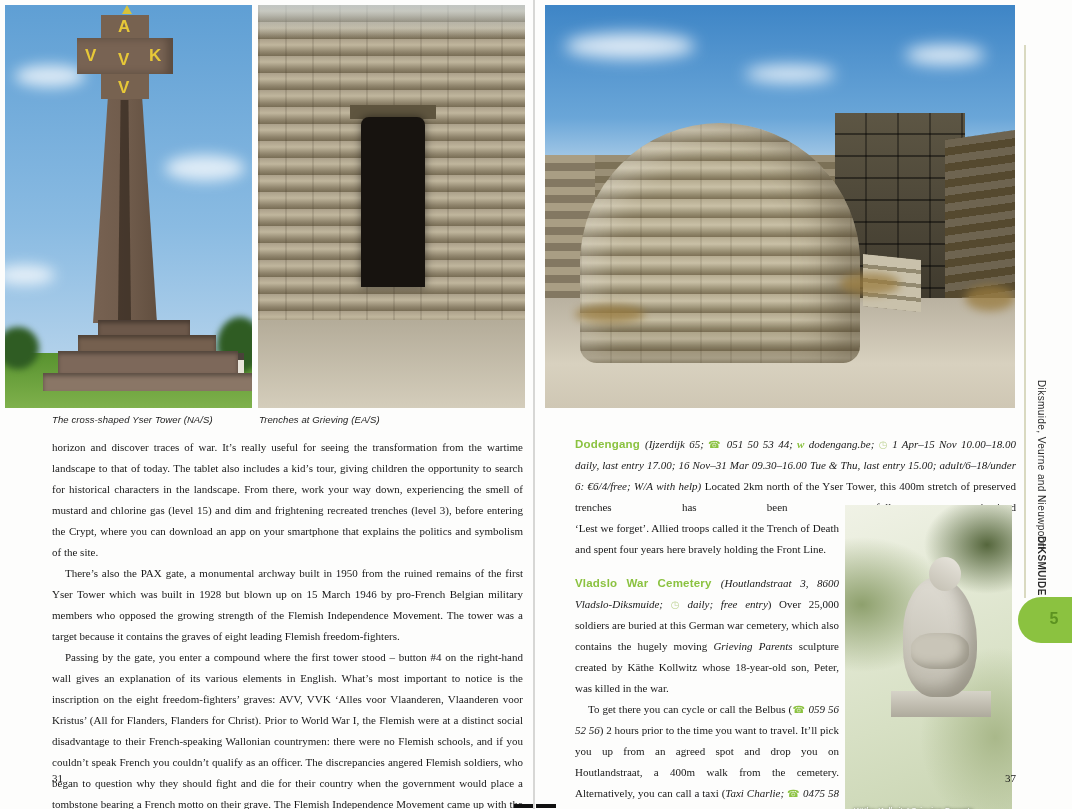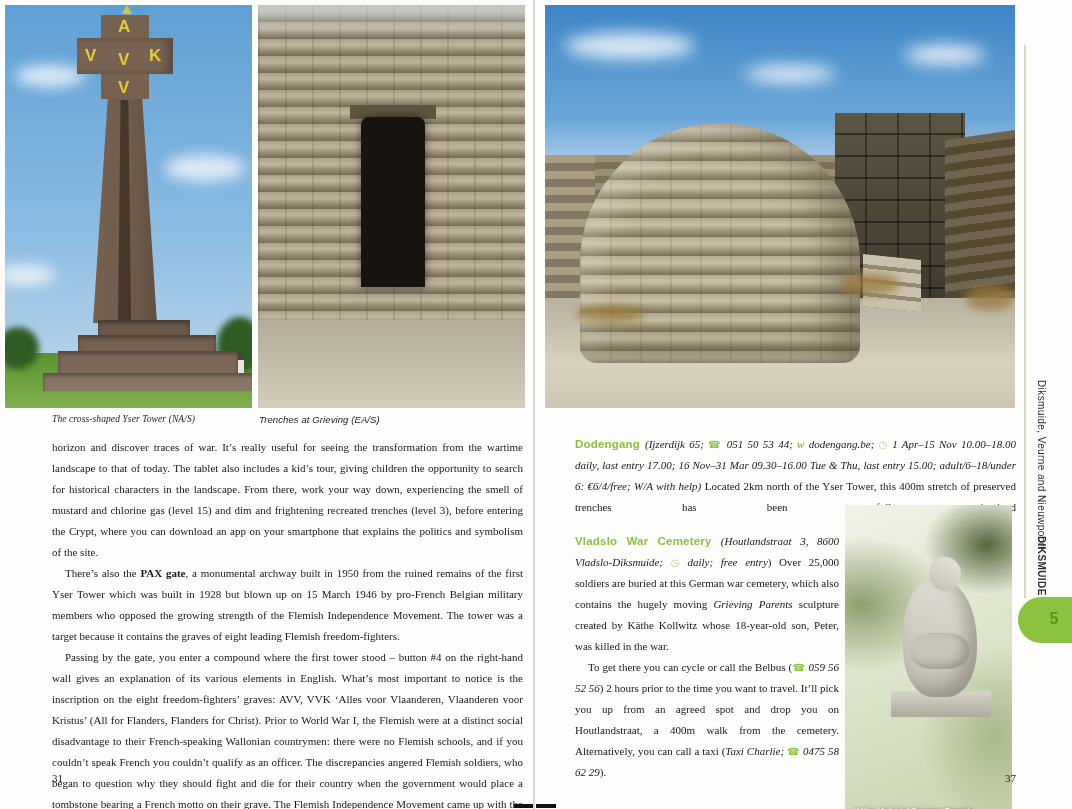--- a/index.html
+++ b/index.html
@@ -67,21 +67,21 @@
 
   
   .bodycol{ position:absolute; font-size:11px; line-height:21px; text-align:justify; color:#181818; }
   #left-text{ left:52px; top:437px; width:471px; }
   .indent{ text-indent:13px; }
   #right-col{ left:575px; top:434px; width:441px; }
   #right-narrow{ width:264px; }
   .justify-last{ text-align-last:justify; }
   .sec-gap{ margin-top:13px; }
 
-  .rich-b{ font-weight:bold; }
+  .rich-b{ font-weight:normal; }
   .rich-i{ font-style:italic; }
   .rich-g{ color:var(--green); font-weight:bold; font-family:"Liberation Sans",sans-serif; font-size:11.5px; letter-spacing:.2px; }
   .rich-w{ color:var(--green); font-weight:bold; font-style:italic; }
   .rich-ph{ color:var(--green); font-family:"DejaVu Sans",sans-serif; font-size:10px; }
   .rich-clk{ color:#c3d69b; font-family:"DejaVu Sans",sans-serif; font-size:10px; }
 
   
   #photo-sculpture{ left:845px; top:505px; width:167px; height:332px;
     background:
       radial-gradient(90px 70px at 85% 12%, #55663c 0%, rgba(85,102,60,0) 70%),
@@ -130,21 +130,21 @@
     <span class="cross-letter" style="left:113px;top:13px;">A</span>
     <span class="cross-letter" style="left:80px;top:42px;">V</span>
     <span class="cross-letter" style="left:113px;top:46px;">V</span>
     <span class="cross-letter" style="left:144px;top:42px;">K</span>
     <span class="cross-letter" style="left:113px;top:74px;">V</span>
     <div class="base-step" style="left:93px;top:315px;width:92px;height:15px;"></div>
     <div class="base-step" style="left:73px;top:330px;width:138px;height:16px;background:#75604f;"></div>
     <div class="base-step" style="left:53px;top:346px;width:180px;height:22px;background:#7d685a;"></div>
     <div class="base-step" style="left:38px;top:368px;width:212px;height:18px;background:#8a7666;"></div>
   </div>
-  <div class="caption" style="left:52px;top:414px;font-family:Liberation Serif, serif;">The cross-shaped Yser Tower (NA/S)</div>
+  <div class="caption" style="left:52px;top:414px;">The cross-shaped Yser Tower (NA/S)</div>
 
   <div class="photo" id="photo-trench">
     <div class="p2-skyhint"></div>
     <div class="p2-lintel"></div>
     <div class="p2-door"></div>
     <div class="p2-floor"></div>
   </div>
   <div class="caption" style="left:259px;top:414px;">Trenches at Grieving (EA/S)</div>
 
   <div class="bodycol" id="left-text">
@@ -167,20 +167,21 @@
     <div class="p3-dome"></div>
     <div class="p3-steps"></div>
     <div class="p3-grasstuft" style="left:295px;top:268px;width:60px;height:22px;"></div>
     <div class="p3-grasstuft" style="left:420px;top:280px;width:50px;height:26px;"></div>
     <div class="p3-grasstuft" style="left:30px;top:300px;width:70px;height:18px;"></div>
   </div>
 
   <div class="bodycol" id="right-col">
     <p class="justify-last"><span class="rich-g">Dodengang </span><span class="rich-i">(Ijzerdijk 65; </span><span class="rich-ph">☎ </span><span class="rich-i">051 50 53 44; </span><span class="rich-w">w </span><span class="rich-i">dodengang.be; </span><span class="rich-clk">◷ </span><span class="rich-i">1 Apr–15 Nov 10.00–18.00 daily, last entry 17.00; 16 Nov–31 Mar 09.30–16.00 Tue &amp; Thu, last entry 15.00; adult/6–18/under 6: €6/4/free; W/A with help) </span><span>Located 2km north of the Yser Tower, this 400m stretch of preserved trenches has been carefully maintained</span></p>
     <div id="right-narrow" class="bodycol" style="position:static;">
+      <p>‘Lest we forget’. Allied troops called it the Trench of Death and spent four years here bravely holding the Front Line.</p>
       <p class="sec-gap"><span class="rich-g">Vladslo War Cemetery </span><span class="rich-i">(Houtlandstraat 3, 8600 Vladslo-Diksmuide; </span><span class="rich-clk">◷ </span><span class="rich-i">daily; free entry</span><span>) Over 25,000 soldiers are buried at this German war cemetery, which also contains the hugely moving </span><span class="rich-i">Grieving Parents </span><span>sculpture created by Käthe Kollwitz whose 18-year-old son, Peter, was killed in the war.</span></p>
       <p class="indent"><span>To get there you can cycle or call the Belbus (</span><span class="rich-ph">☎ </span><span class="rich-i">059 56 52 56</span><span>) 2 hours prior to the time you want to travel. It’ll pick you up from an agreed spot and drop you on Houtlandstraat, a 400m walk from the cemetery. Alternatively, you can call a taxi (</span><span class="rich-i">Taxi Charlie; </span><span class="rich-ph">☎ </span><span class="rich-i">0475 58 62 29</span><span>).</span></p>
     </div>
   </div>
 
   <div class="photo" id="photo-sculpture">
     <div class="sc-plinth"></div>
     <div class="sc-body"></div>
     <div class="sc-head"></div>
     <div class="sc-arms"></div>

